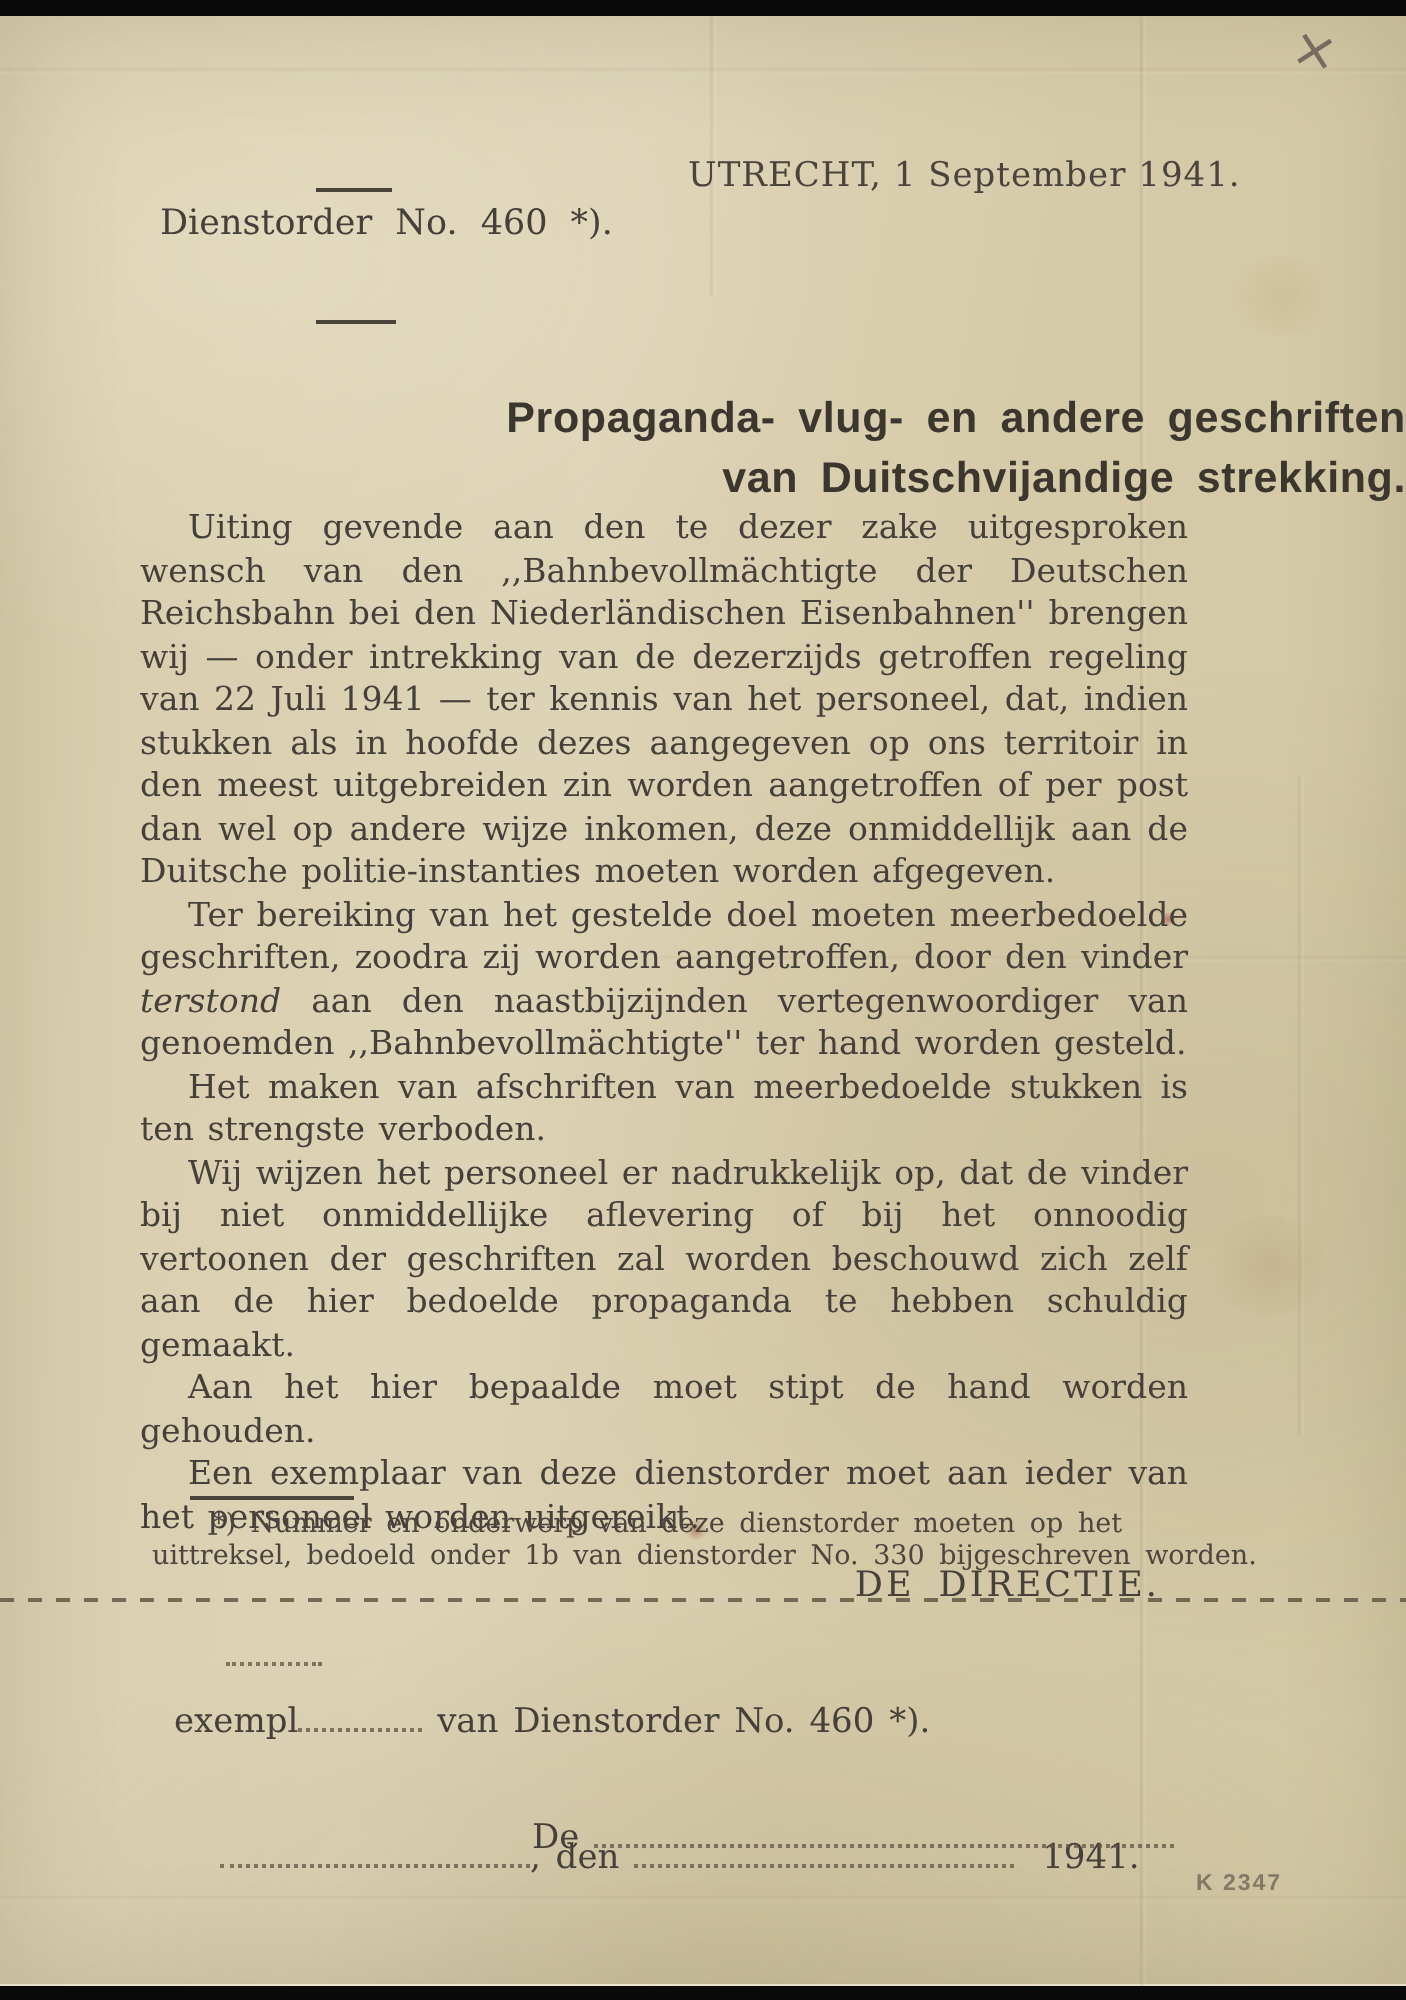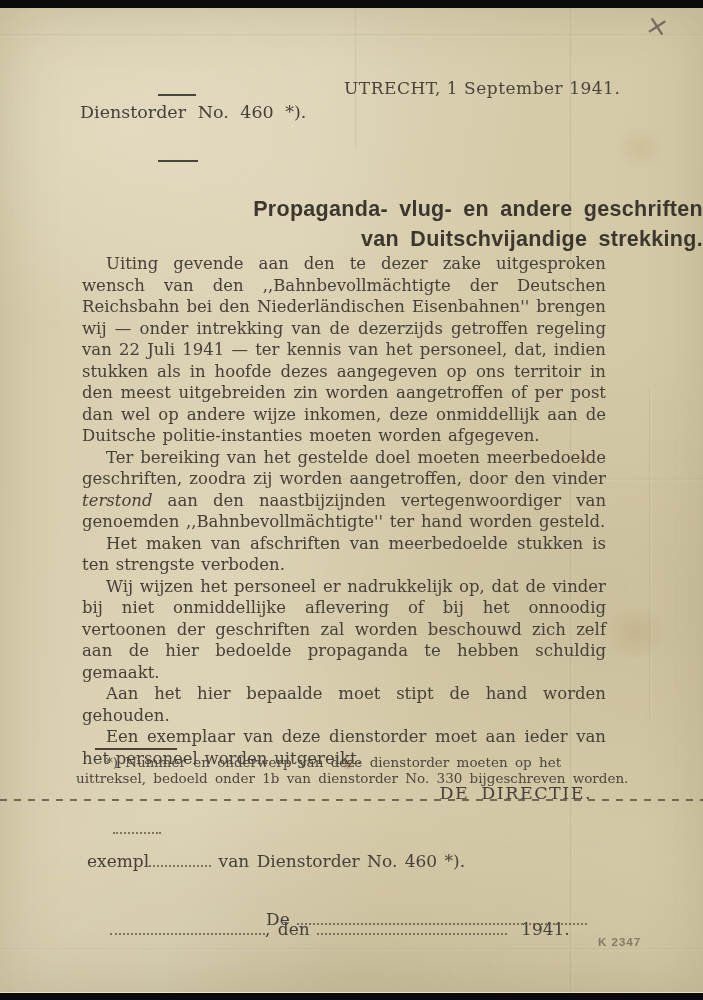--- a/index.html
+++ b/index.html
@@ -40,21 +40,21 @@
 
   .doc-title{
     position:absolute;left:0;right:0;top:186px;
     text-align:right;
     font-family:"Liberation Sans", sans-serif;font-weight:bold;
     font-size:21.5px;line-height:30px;color:#3c372e;
     letter-spacing:0.3px;word-spacing:5px;
   }
 
   .body-text{
-    position:absolute;left:82px;top:245px;width:524px;
+    position:absolute;left:70px;top:245px;width:524px;
     font-size:16.5px;line-height:21.5px;color:#46403a;
     text-align:justify;word-spacing:1.5px;
   }
   .body-text p{margin:0;text-indent:24px;}
   .body-text .it{font-style:italic;}
   .signature{
     text-align:right;padding-right:14px;margin-top:14px;
     font-size:17.5px;letter-spacing:1.5px;word-spacing:5px;color:#46403a;
   }
 

